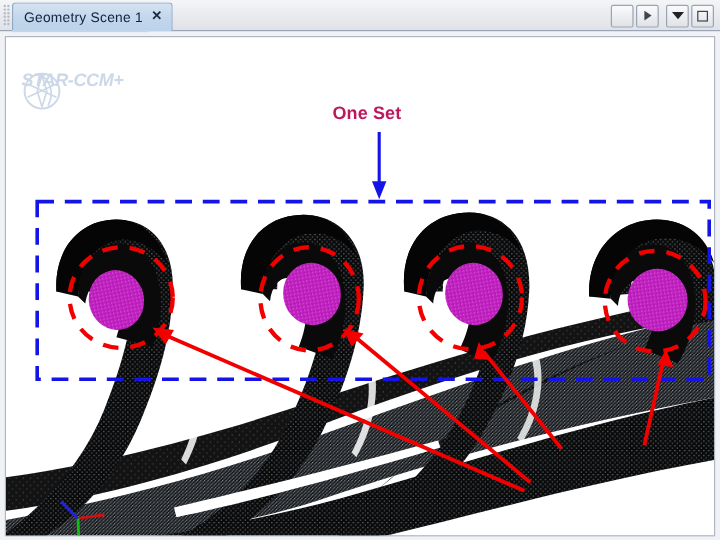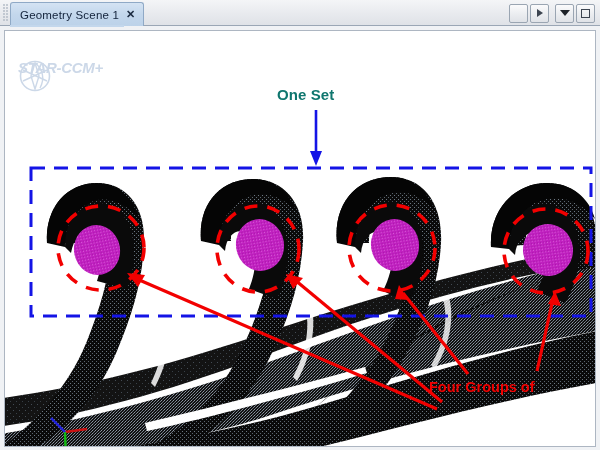--- a/index.html
+++ b/index.html
@@ -77,21 +77,21 @@
     position:absolute;left:13px;top:28px;display:flex;align-items:center;gap:2px;
     pointer-events:none;user-select:none;
   }
   .logo-text{
     font-size:15px;font-style:italic;font-weight:bold;color:#ccd8e8;letter-spacing:-.3px;
   }
 
   
   .lbl-oneset{
     position:absolute;left:272px;top:55px;
-    font-size:15px;font-weight:bold;color:#0f766e;white-space:nowrap;
+    font-size:15px;font-weight:bold;color:#be185d;white-space:nowrap;
     letter-spacing:.1px;
   }
   .lbl-four{
     position:absolute;left:424px;top:348px;
     font-size:14.5px;font-weight:bold;color:#f20000;line-height:1.18;
     white-space:nowrap;
   }
 </style>
 </head>
 <body>
@@ -289,18 +289,17 @@
           <path d="M 5,11 L 29,22" fill="none" stroke="#ccd8e8" stroke-width="1.4"></path>
           <path d="M 5,22 L 29,11" fill="none" stroke="#ccd8e8" stroke-width="1.4"></path>
           <path d="M 17,4 C 25,10 27,20 22,29" fill="none" stroke="#ccd8e8" stroke-width="1.4"></path>
         </svg>
         <span class="logo-text">STAR-CCM+</span>
       </div>
 
       <div class="lbl-oneset">One Set</div>
 
       <div class="lbl-four">
-        <div>Four Groups of</div>
       </div>
 
     </div>
   </div>
 </div>
 
 </body></html>

